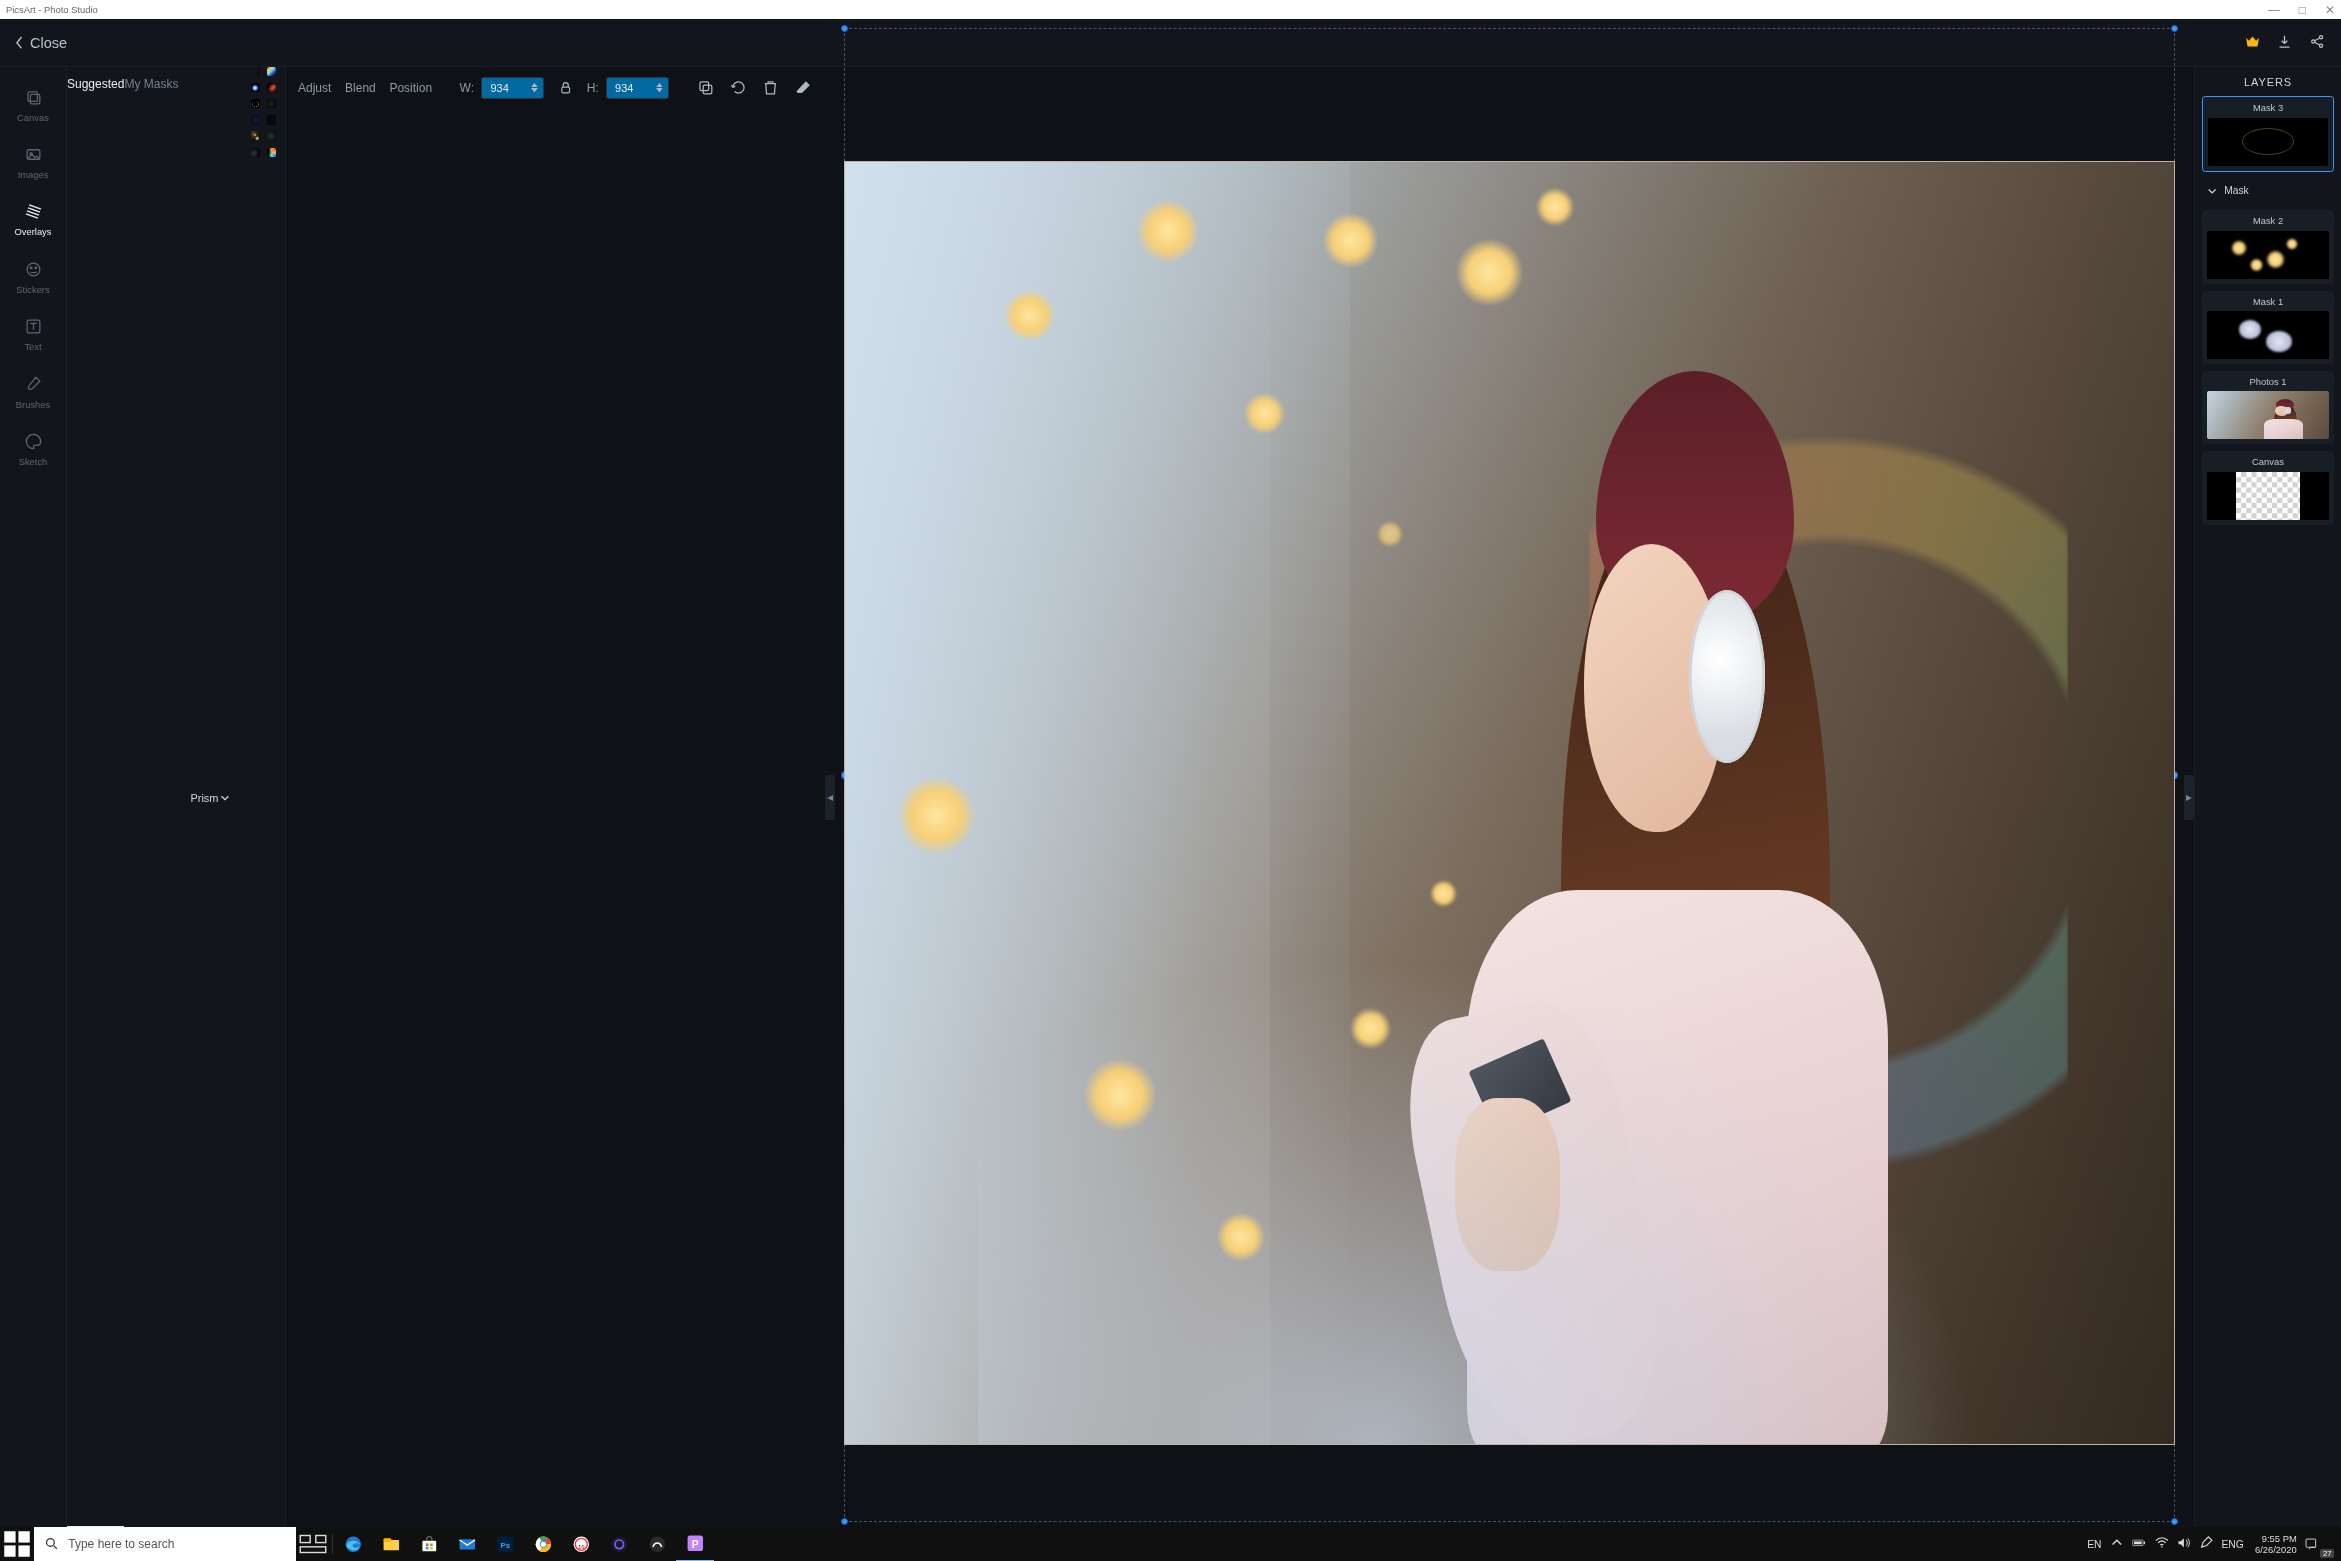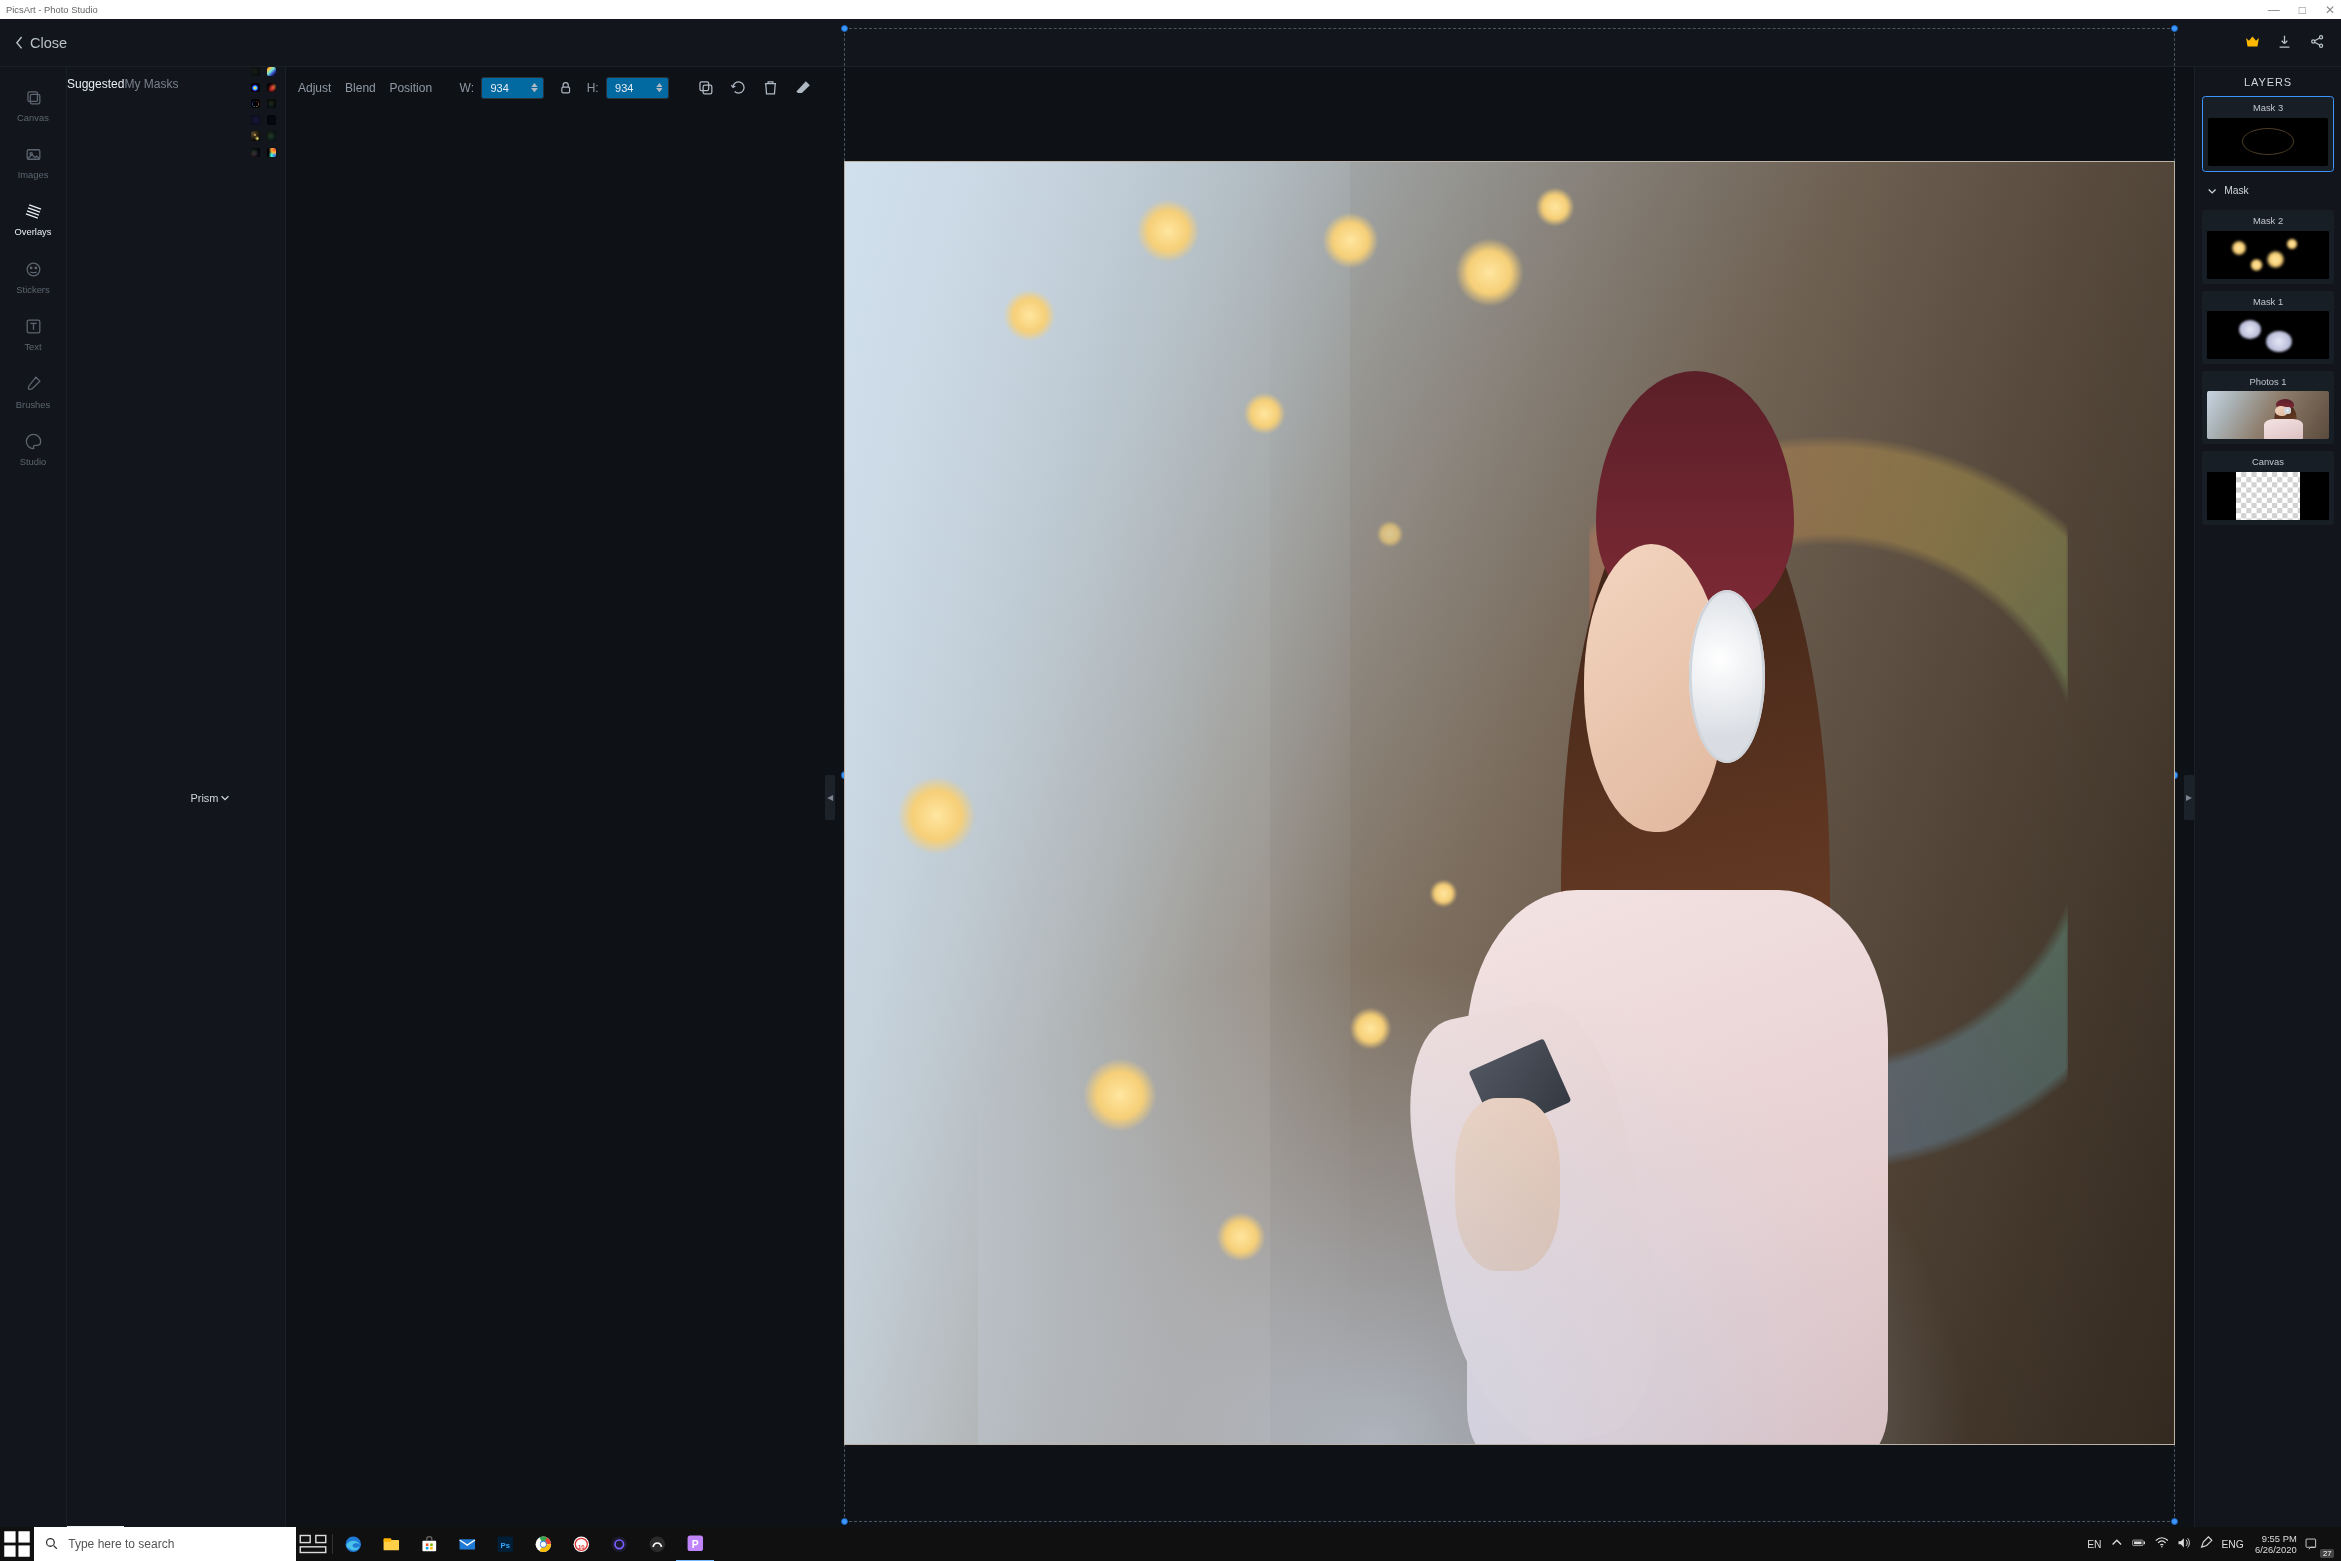--- a/index.html
+++ b/index.html
@@ -189,21 +189,21 @@
       <div class="tool-item">
         <svg viewBox="0 0 24 24" fill="none" stroke="currentColor" stroke-width="1.6">
             <path d="M15 4l5 5-9 9c-1 1-4 2-5 1s0-4 1-5z"></path>
           </svg>
         <span>Brushes</span>
       </div>
       <div class="tool-item">
         <svg viewBox="0 0 24 24" fill="none" stroke="currentColor" stroke-width="1.6">
             <path d="M12 3c5 0 9 4 9 9 0 3-2 5-5 5h-2c-1 0-2 1-2 2 0 1 1 2 0 2-5 0-9-4-9-9s4-9 9-9z"></path>
           </svg>
-        <span>Studio</span>
+        <span>Sketch</span>
       </div>
     </div>
 
     <div class="side-panel">
       <div class="tabs">
         <div class="tab active">Suggested</div>
         <div class="tab">My Masks</div>
       </div>
       <div class="category-row">
         <span>Prism</span>

